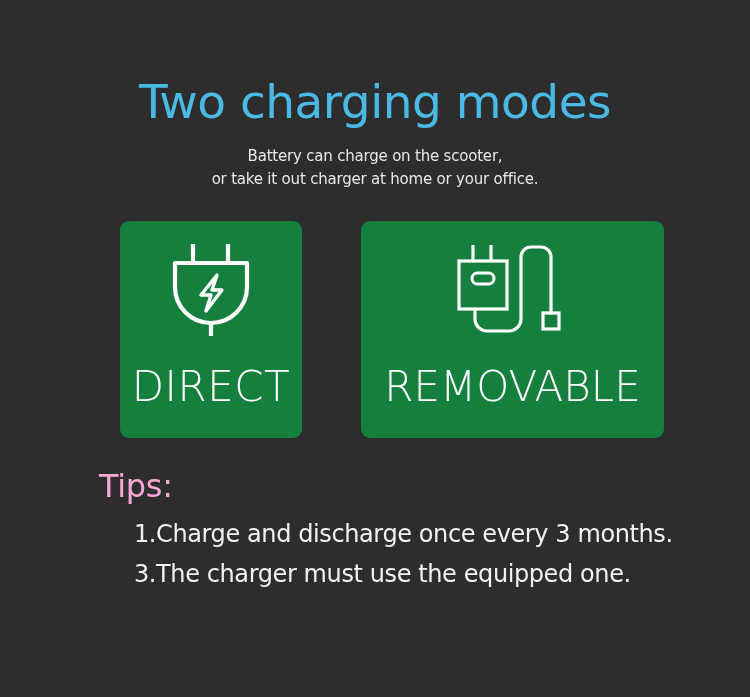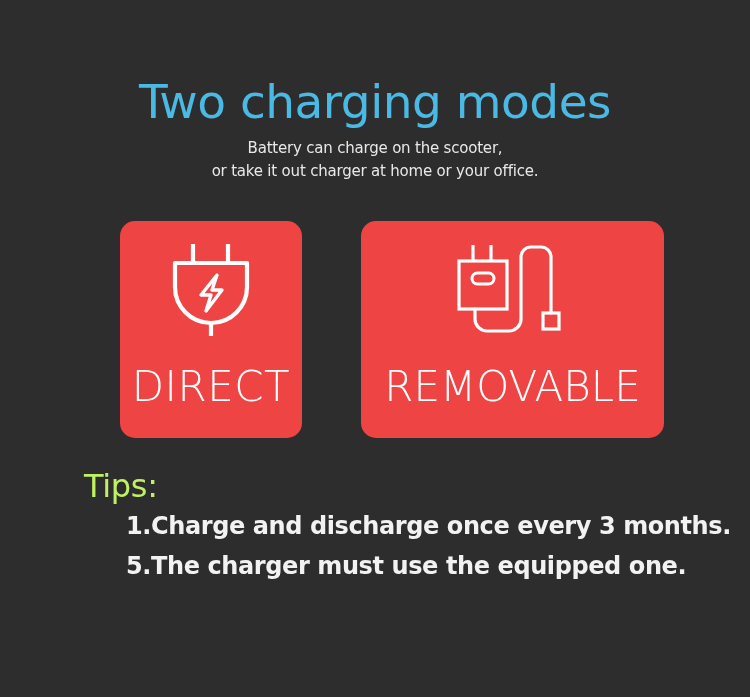--- a/index.html
+++ b/index.html
@@ -34,42 +34,42 @@
     font-family: "DejaVu Sans", sans-serif;
     font-size: 47px;
     line-height: 56px;
     font-weight: 400;
     color: #4ab9e3;
     letter-spacing: -0.5px;
     margin: 0;
     white-space: nowrap;
   }
   .subtitle {
-    margin: 0;
+    margin: 8px;
     padding-top: 7px;
   }
   .subtitle-line {
     font-family: "DejaVu Sans", sans-serif;
     font-size: 15px;
     line-height: 23px;
     color: #e9e9e9;
     letter-spacing: -0.2px;
     white-space: nowrap;
   }
 
   
   .cards {
     position: absolute;
     left: 0;
     top: 221px;
   }
   .card {
     position: absolute;
-    background: #ef4444;
-    border-radius: 15px;
+    background: #15803d;
+    border-radius: 9px;
     overflow: hidden;
   }
   .card-direct {
     left: 120px;
     top: 0;
     width: 182px;
     height: 217px;
   }
   .card-removable {
     left: 361px;
@@ -117,30 +117,30 @@
   .tips {
     position: absolute;
     left: 84px;
     top: 466px;
     width: 640px;
   }
   .tips-heading {
     font-family: "DejaVu Sans", sans-serif;
     font-size: 32px;
     line-height: 40px;
-    color: #bef264;
+    color: #f9a8d4;
     font-weight: 400;
     letter-spacing: -0.3px;
+    margin-left: 15px;
   }
   .tips-list {
-    margin: 0;
+    margin: 8px;
     padding: 0;
     list-style: none;
     padding-left: 42px;
-    font-weight: bold;
   }
   .tips-item {
     font-family: "DejaVu Sans", sans-serif;
     font-size: 24px;
     line-height: 40px;
     color: #f2f2f2;
     letter-spacing: -0.4px;
     white-space: nowrap;
   }
 </style>
@@ -195,17 +195,17 @@
       </div>
       <div class="card-label">REMOVABLE</div>
     </div>
 
   </div>
 
   <div class="tips">
     <div class="tips-heading">Tips:</div>
     <ul class="tips-list">
       <li class="tips-item">1.Charge and discharge once every 3 months.</li>
-      <li class="tips-item">5.The charger must use the equipped one.</li>
+      <li class="tips-item">3.The charger must use the equipped one.</li>
     </ul>
   </div>
 
 </div>
 
 </body></html>

